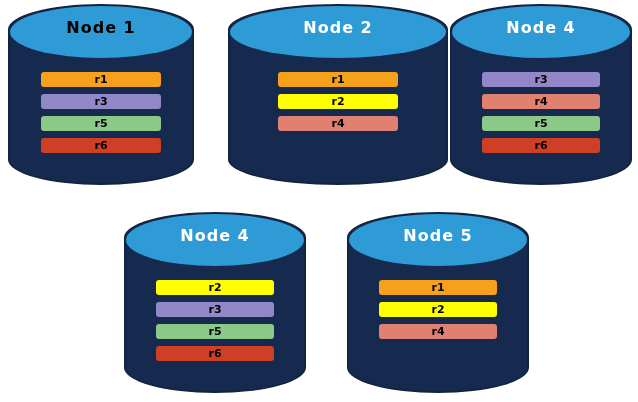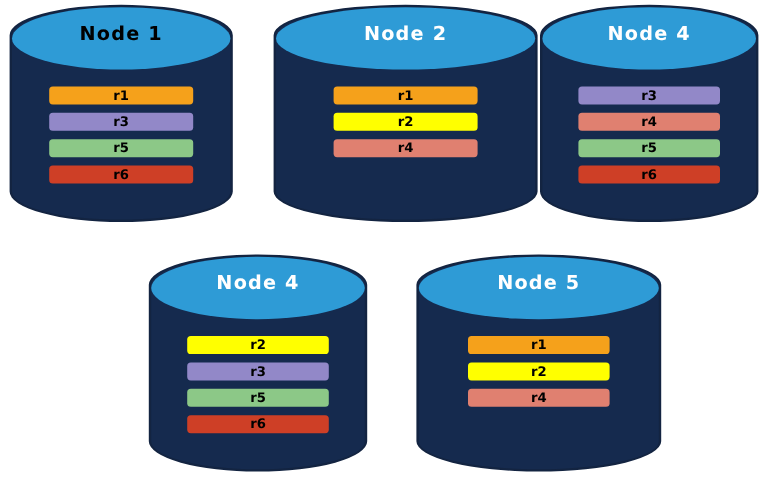--- a/index.html
+++ b/index.html
@@ -124,21 +124,21 @@
       <div class="cyl-body" style="background: rgb(21, 42, 78); border-color: rgb(19, 36, 65);"></div>
       <div class="cyl-top" style="background: rgb(46, 155, 214);"></div>
       <div class="node-label" style="color: rgb(255, 255, 255);">Node  4</div>
       <div class="replica-stack">
         <div class="replica" style="background: rgb(255, 255, 0); width: 118px; color: rgb(0, 0, 0);">r2</div>
         <div class="replica" style="background: rgb(146, 136, 200); width: 118px; color: rgb(0, 0, 0);">r3</div>
         <div class="replica" style="background: rgb(140, 200, 135); width: 118px; color: rgb(0, 0, 0);">r5</div>
         <div class="replica" style="background: rgb(206, 63, 38); width: 118px; color: rgb(0, 0, 0);">r6</div>
       </div>
     </div>
-    <div class="node" style="left: 347px; top: 212px; width: 204px; height: 181px;">
+    <div class="node" style="left: 347px; top: 212px; width: 182px; height: 181px;">
       <div class="cyl-body" style="background: rgb(21, 42, 78); border-color: rgb(19, 36, 65);"></div>
       <div class="cyl-top" style="background: rgb(46, 155, 214);"></div>
       <div class="node-label" style="color: rgb(255, 255, 255);">Node  5</div>
       <div class="replica-stack">
         <div class="replica" style="background: rgb(245, 161, 27); width: 118px; color: rgb(0, 0, 0);">r1</div>
         <div class="replica" style="background: rgb(255, 255, 0); width: 118px; color: rgb(0, 0, 0);">r2</div>
         <div class="replica" style="background: rgb(224, 128, 112); width: 118px; color: rgb(0, 0, 0);">r4</div>
       </div>
     </div>
   </div>

